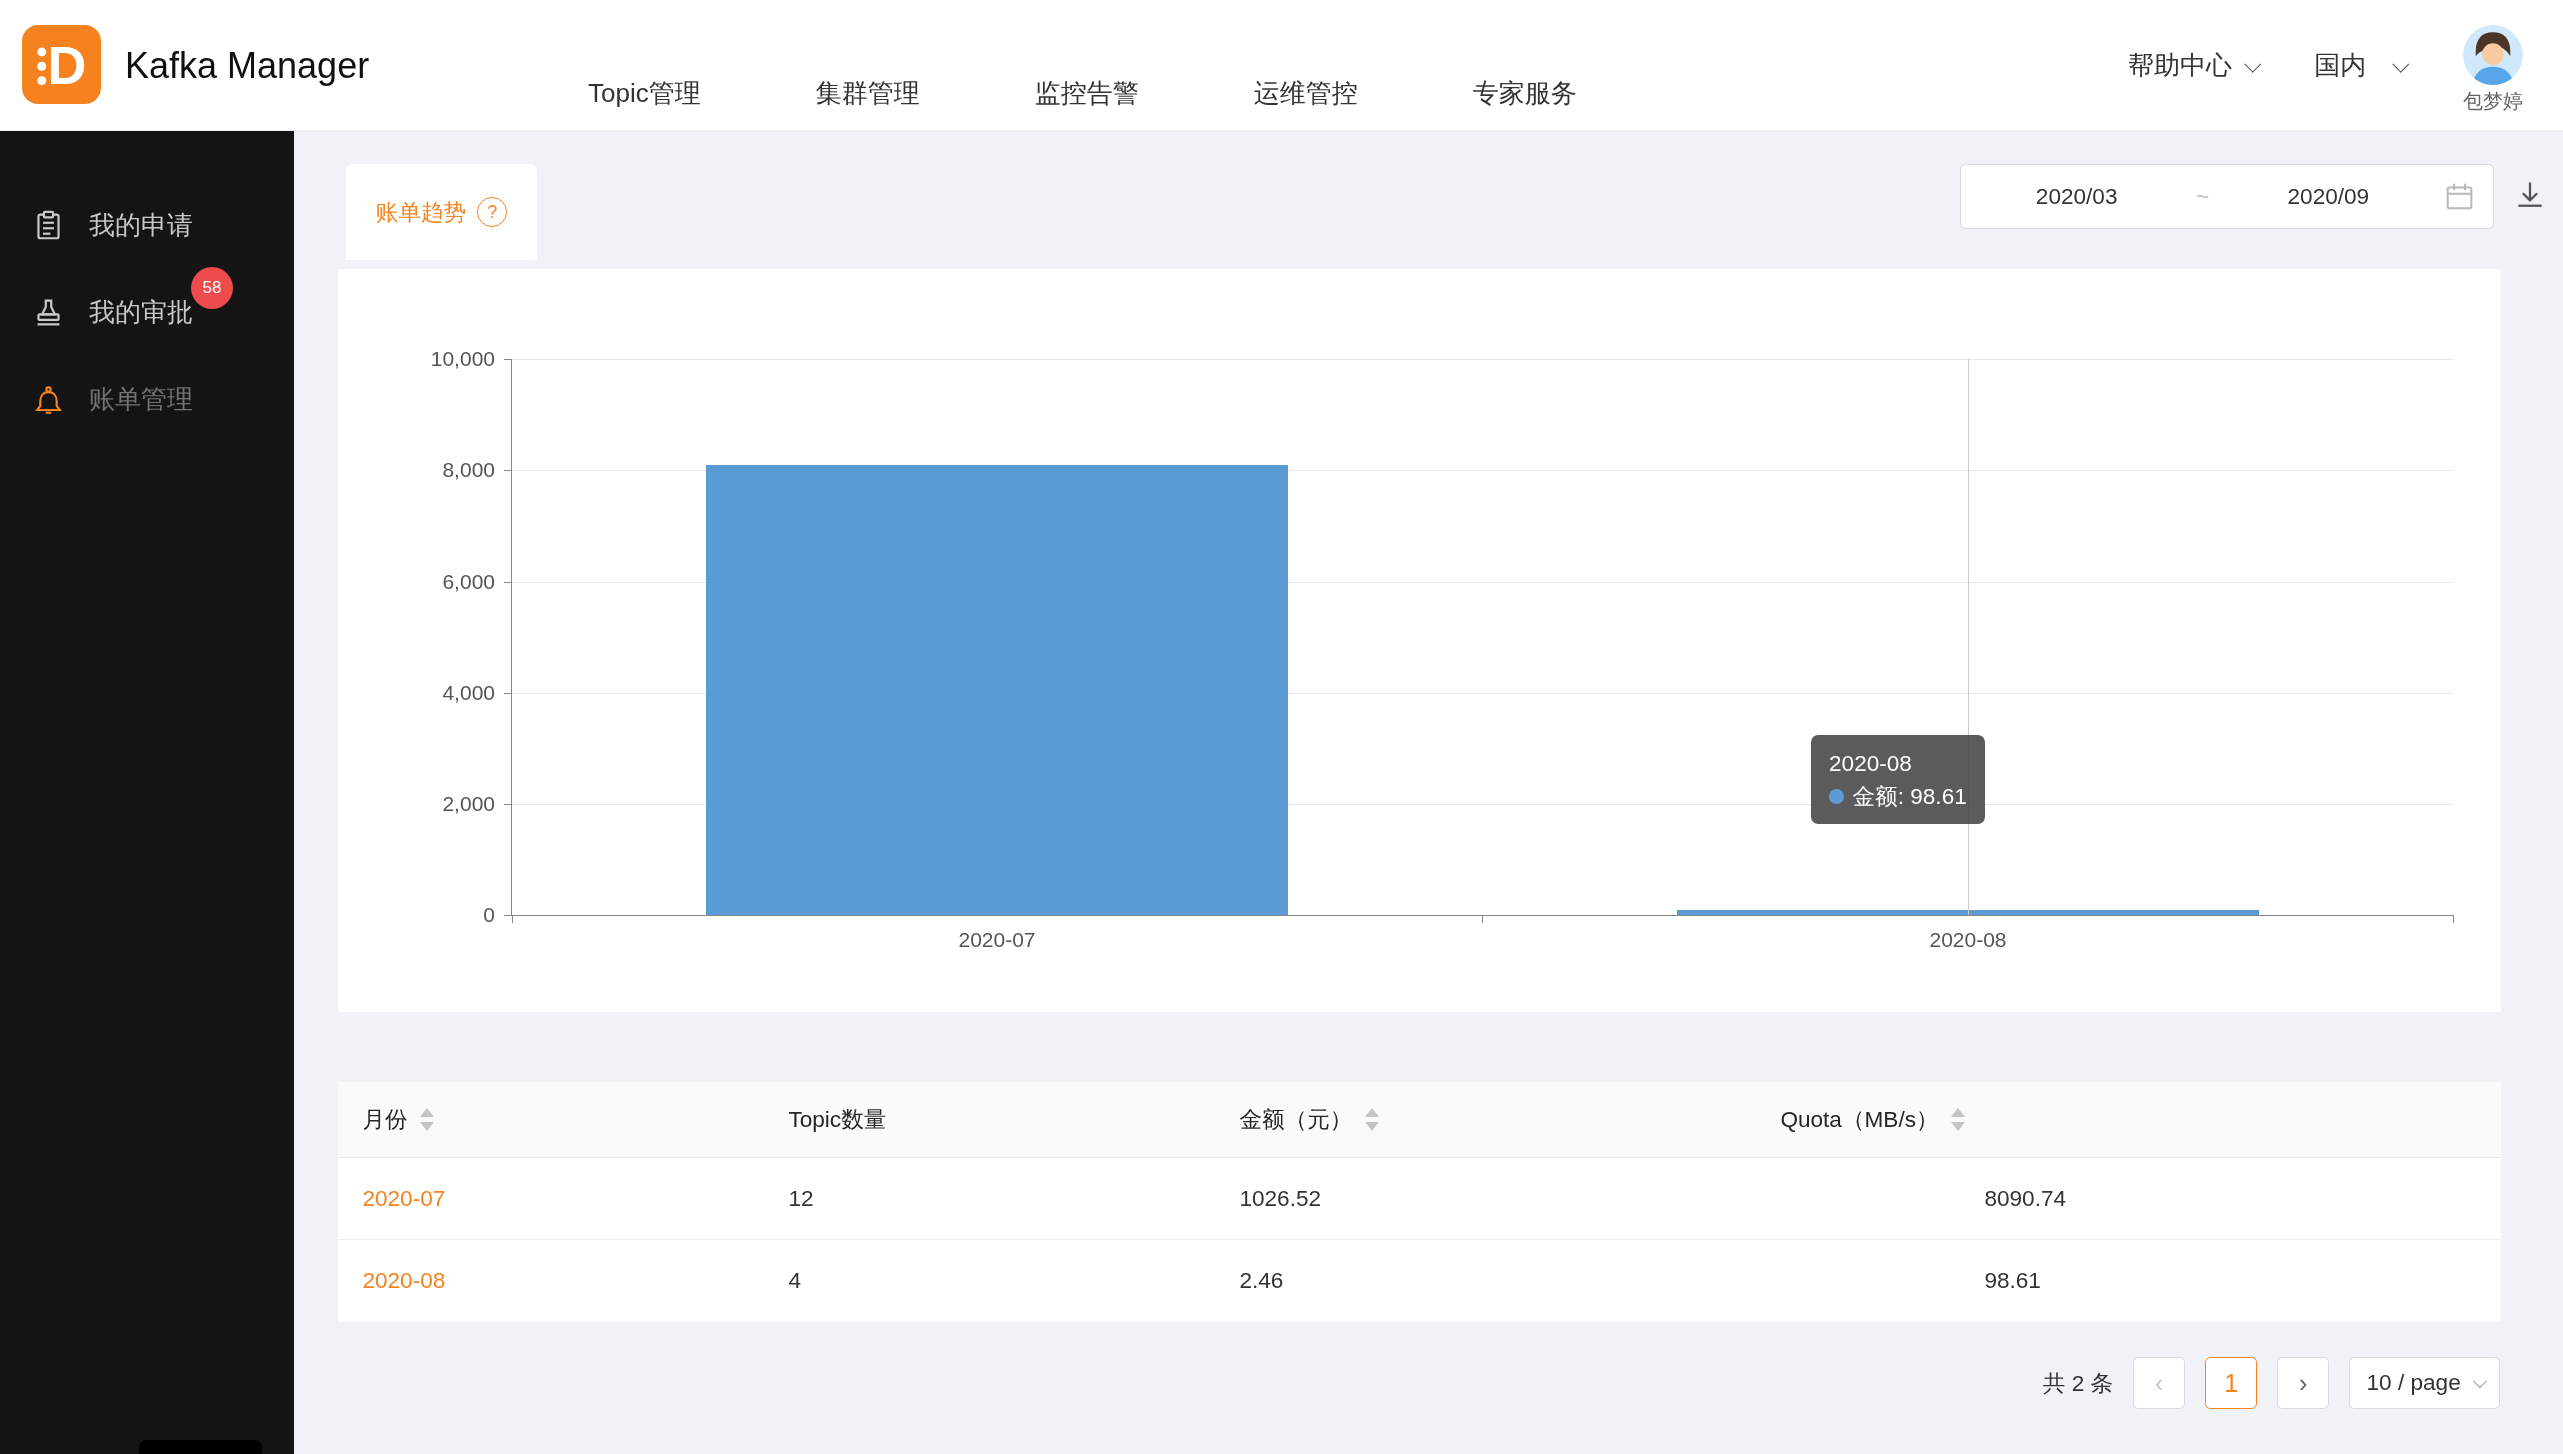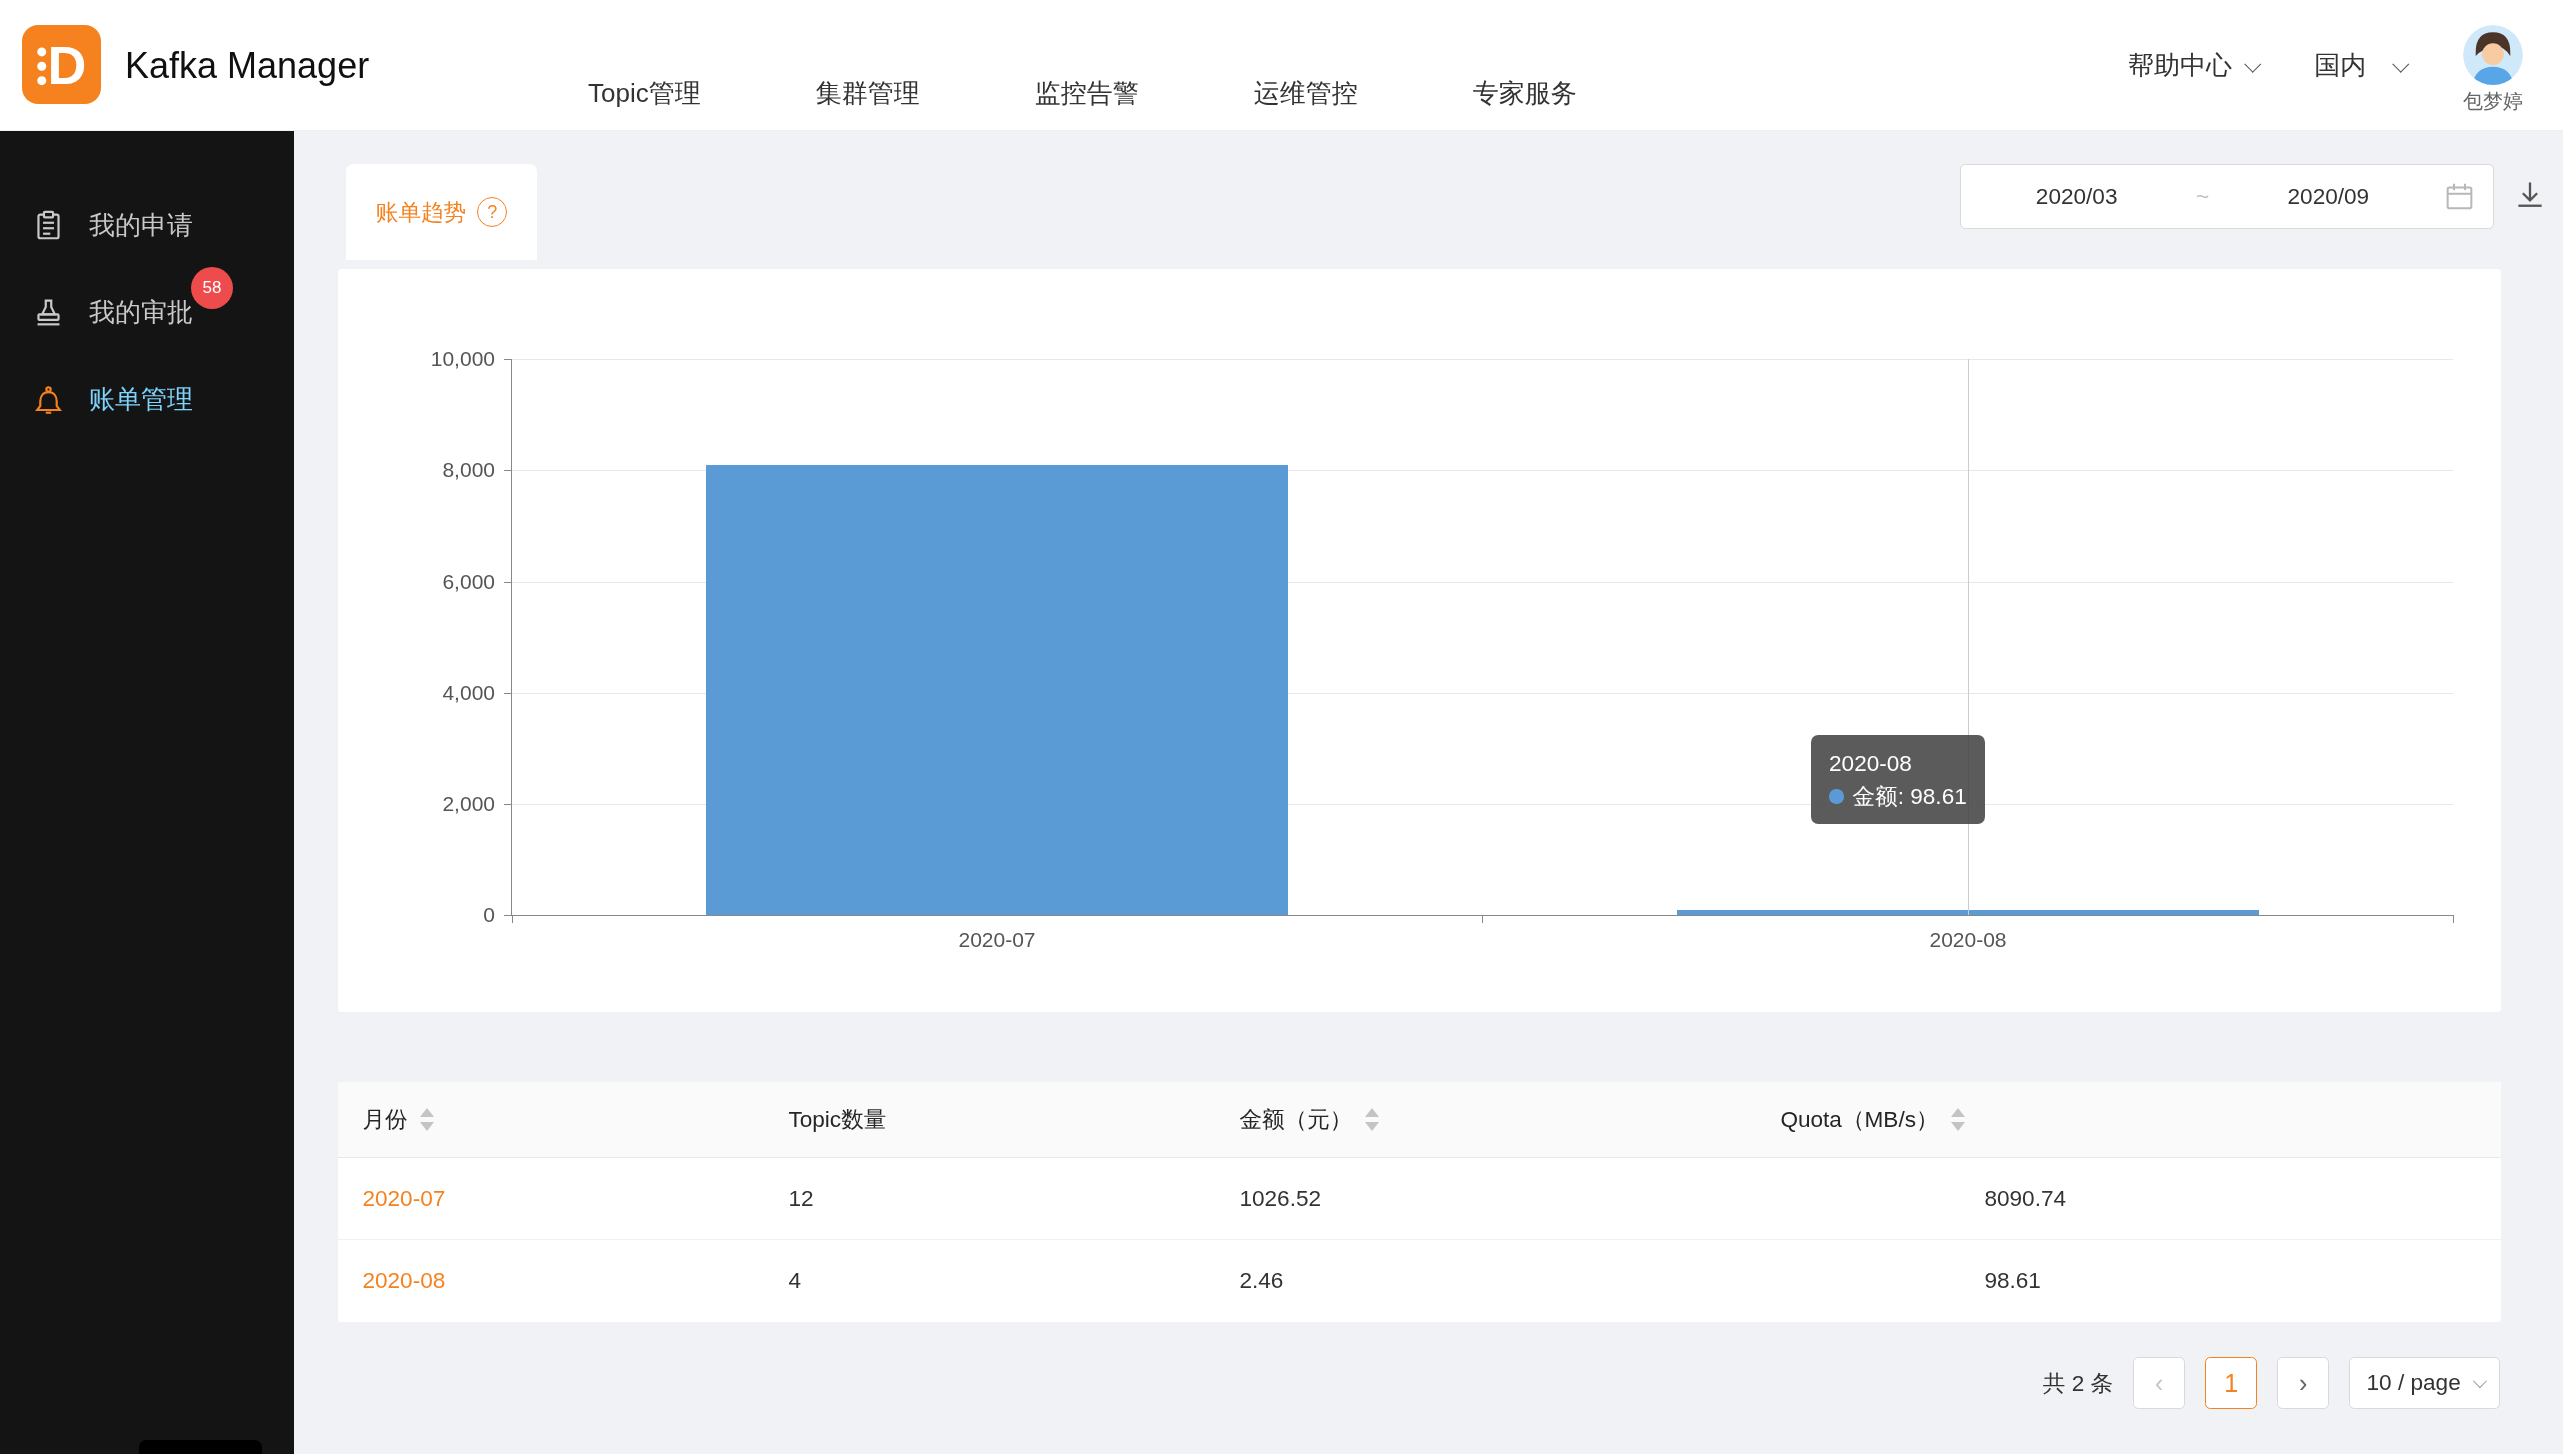--- a/index.html
+++ b/index.html
@@ -15,21 +15,21 @@
   .header-right { position:absolute; right:40px; top:0; height:131px; display:flex; align-items:center; gap:58px; }
   .hdr-link { display:flex; align-items:center; gap:12.6px; font-size:26px; color:#333; cursor:pointer; white-space:nowrap; }
   .chev { width:11.7px; height:11.7px; border-right:1.8px solid #555; border-bottom:1.8px solid #555; transform:rotate(45deg) translateY(-2.7px); display:inline-block; }
   .user-block { display:flex; flex-direction:column; align-items:center; cursor:pointer; margin-top:9px; }
   .avatar { width:60px; height:60px; border-radius:50%; overflow:hidden; }
   .user-name { font-size:20px; color:#666; margin-top:2.7px; }
 
   
   .sidebar { position:absolute; left:0; top:131px; width:294px; bottom:0; background:#141414; padding-top:51px; z-index:10; }
   .side-item { position:relative; height:87px; display:flex; align-items:center; padding-left:33px; gap:25px; font-size:26px; color:#c9c9c9; cursor:pointer; }
-  .side-item.active { color:#7dd3fc; }
+  .side-item.active { color:#737373; }
   .side-icon { width:31px; height:31px; flex:none; }
   .badge { position:absolute; left:191px; top:-1.8px; min-width:42px; height:42px; border-radius:21px; background:#EE4C4C; color:#ffffff; font-size:17px; display:flex; align-items:center; justify-content:center; padding:0 7.2px; }
   .side-bottom-pill { position:absolute; left:139px; bottom:0; width:123px; height:14.5px; background:#000; border-radius:7.2px 7.2px 0 0; }
 
   
   .main { position:absolute; left:294px; top:131px; right:0; bottom:0; }
   .tab { position:absolute; left:52px; top:33px; width:191px; height:96px; background:#fff; border-radius:7.2px 7.2px 0 0; display:flex; align-items:center; justify-content:center; gap:11px; color:#F5821F; font-size:22.6px; cursor:pointer; }
   .q-icon { width:30px; height:30px; border:1.8px solid #F5821F; border-radius:50%; display:flex; align-items:center; justify-content:center; font-size:18px; color:#F5821F; }
   .date-picker { position:absolute; right:69px; top:33px; width:534px; height:65px; background:#fff; border:0.9px solid #d9d9d9; border-radius:5.4px; display:flex; align-items:center; font-size:22.6px; color:#333; cursor:pointer; }
   .dp-val { flex:1; text-align:center; }

